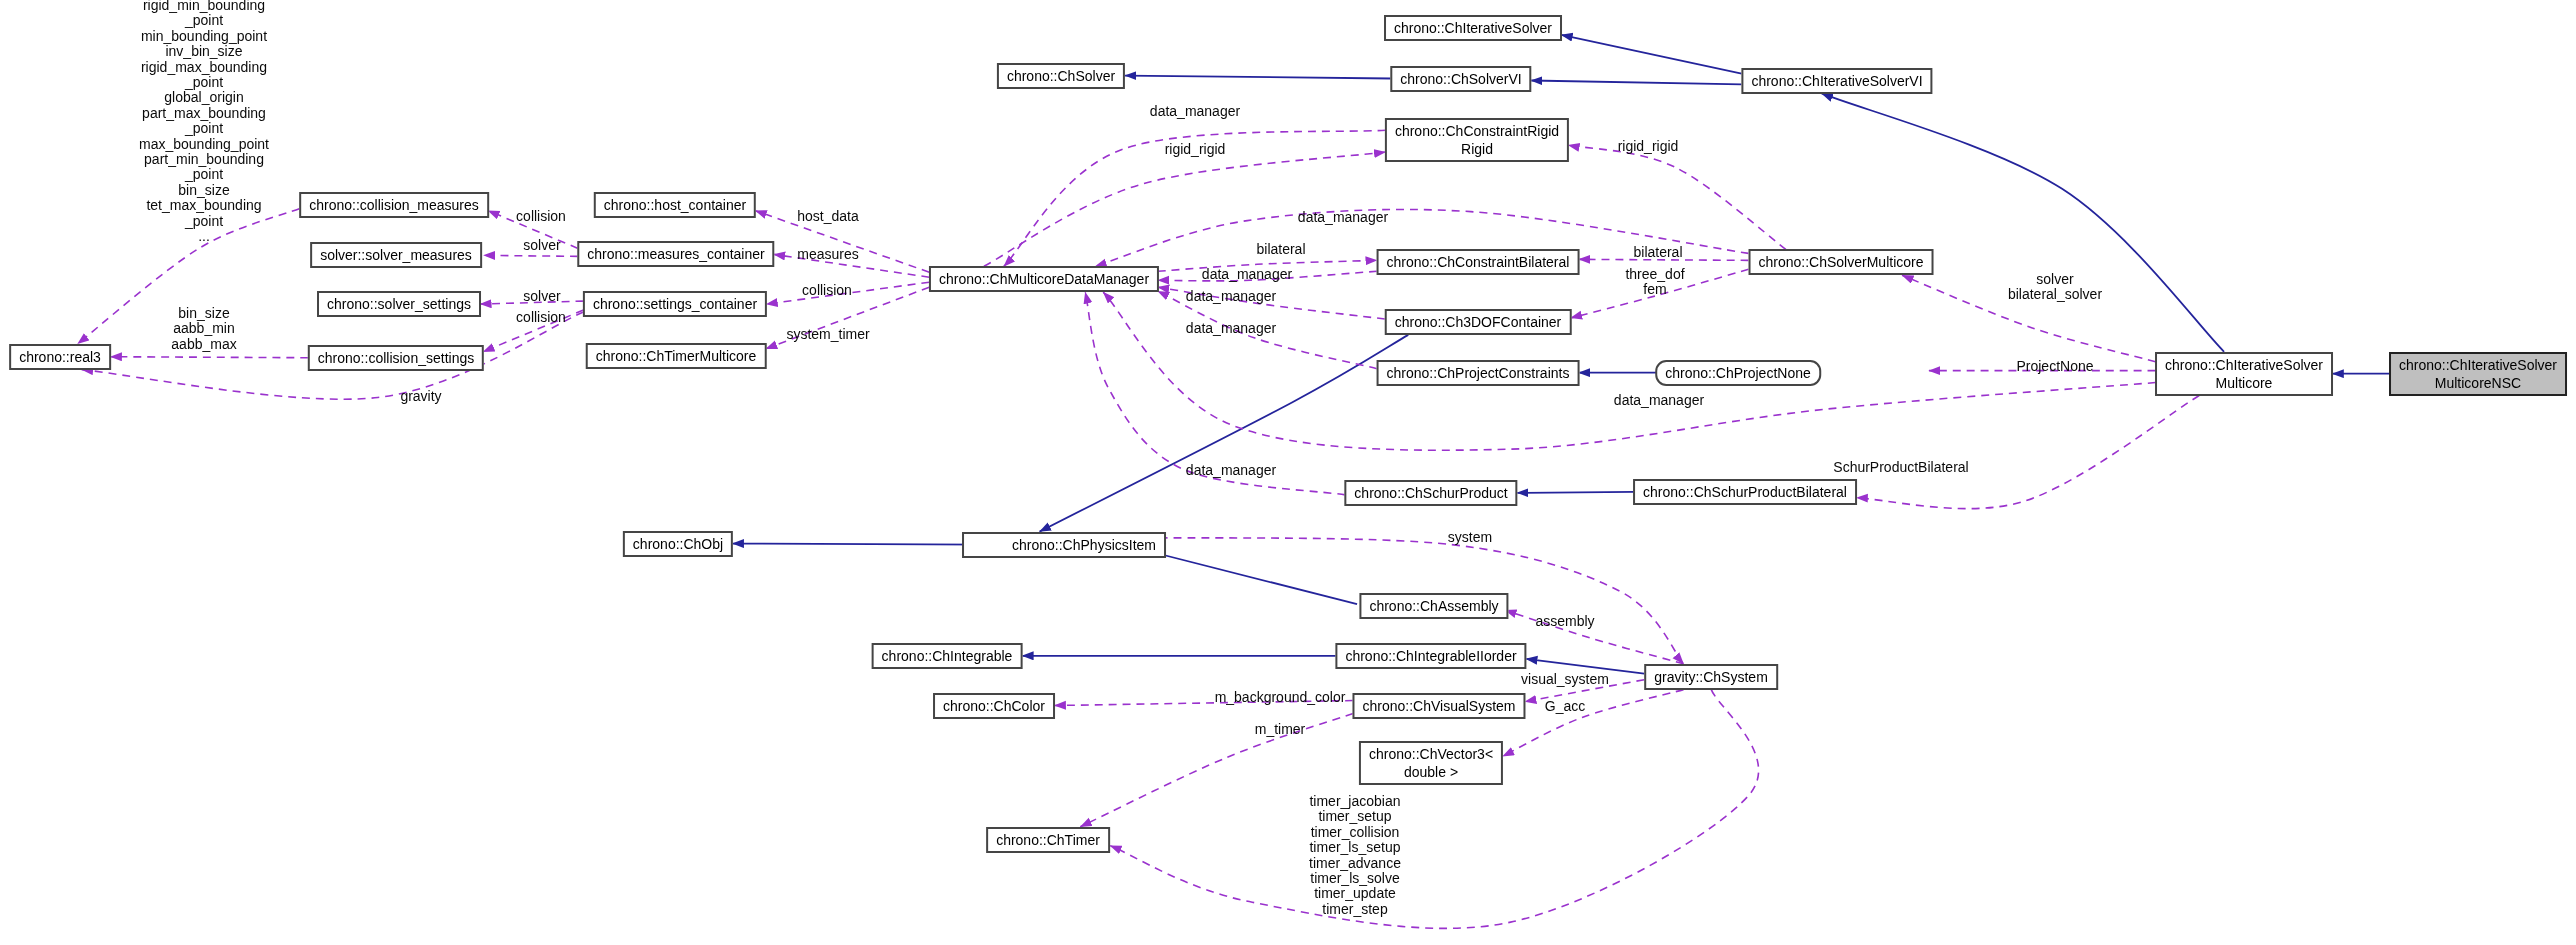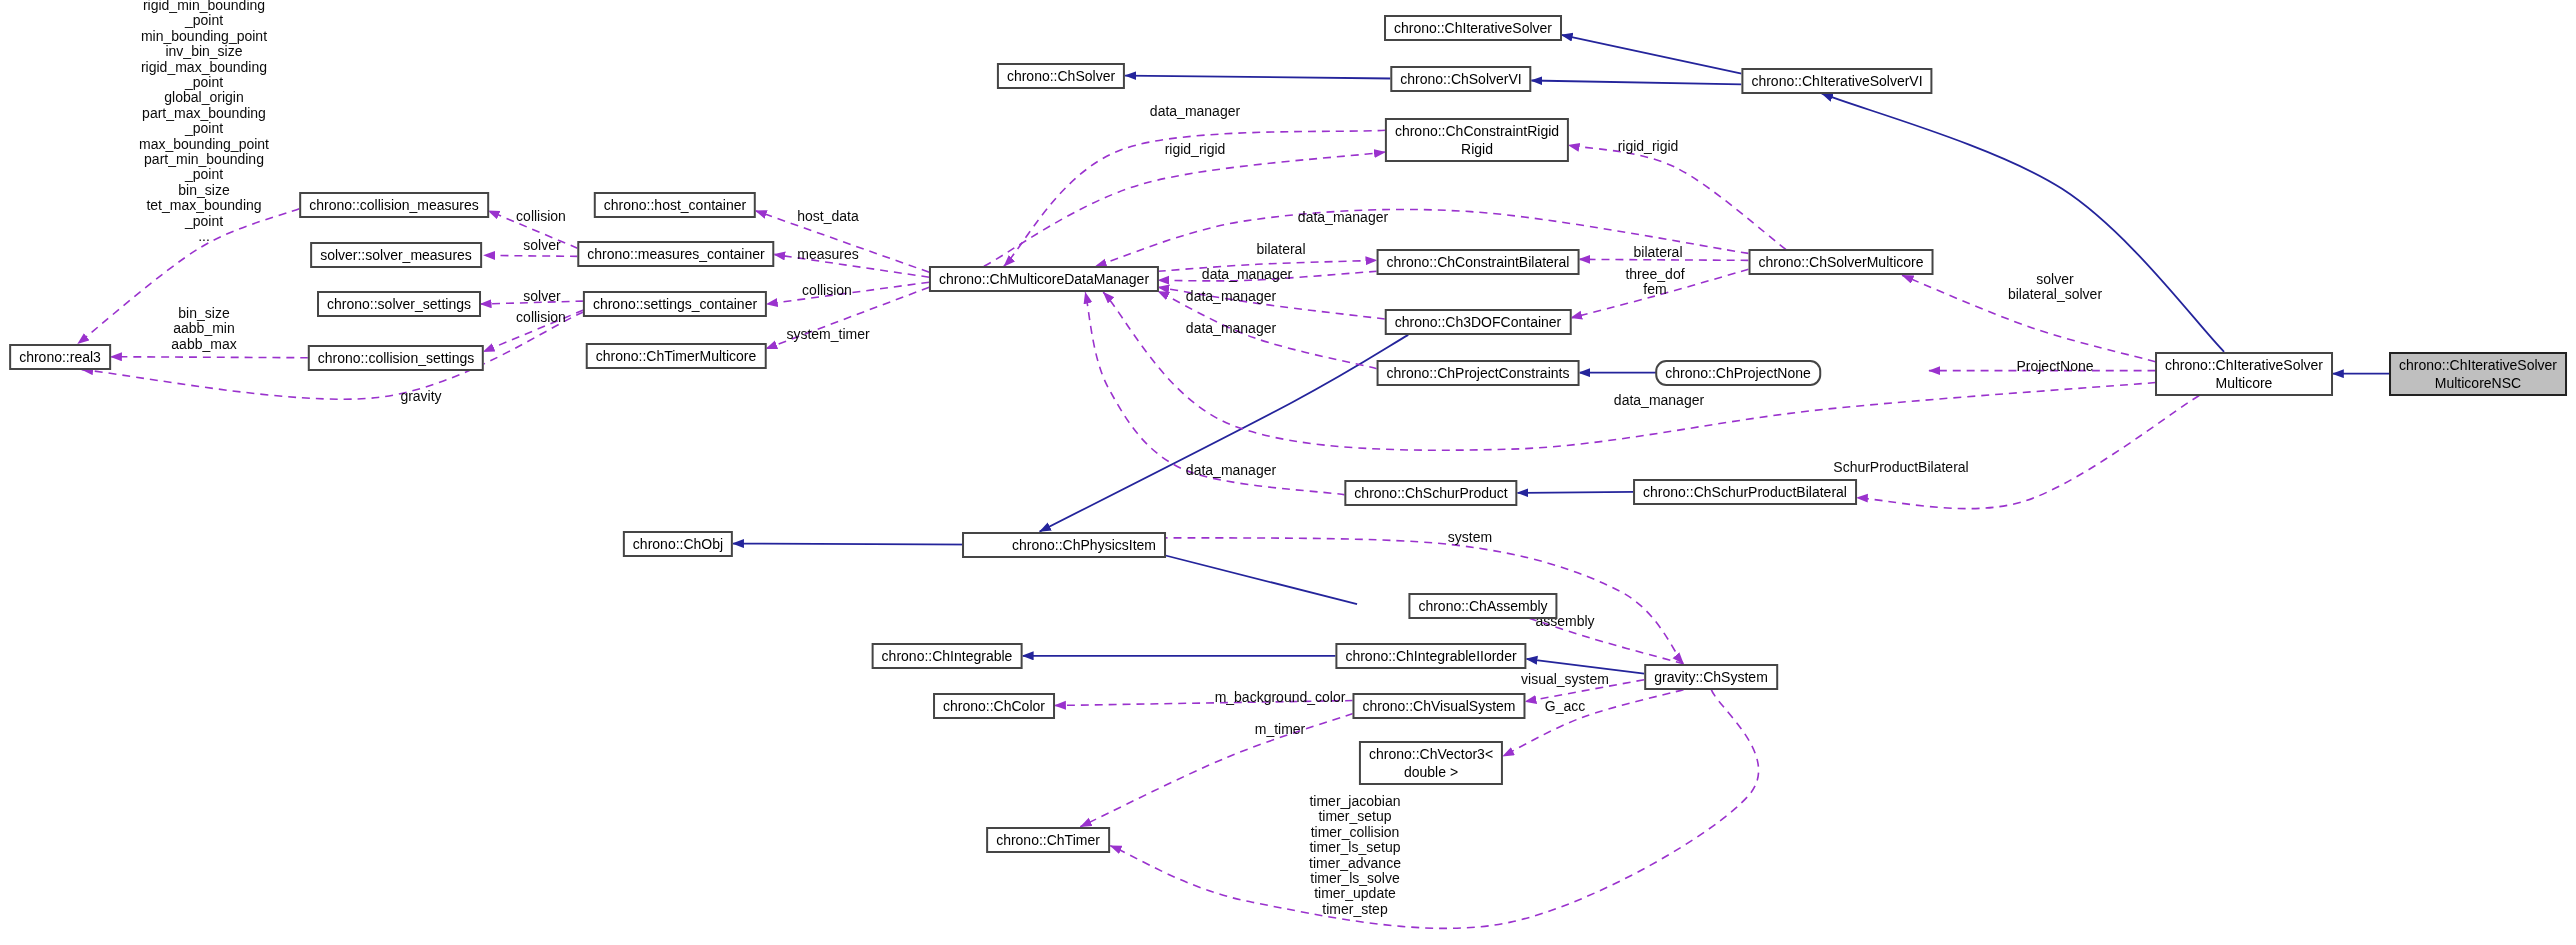--- a/index.html
+++ b/index.html
@@ -97,21 +97,21 @@
       <div class="node" style="left: 1478px; top: 373px;">chrono::ChProjectConstraints</div>
       <div class="node" style="left: 1738px; top: 373px; border-radius: 11px;">chrono::ChProjectNone</div>
       <div class="node" style="left: 1431px; top: 493px;">chrono::ChSchurProduct</div>
       <div class="node" style="left: 1745px; top: 492px;">chrono::ChSchurProductBilateral</div>
       <div class="node" style="left: 2244px; top: 374px;">chrono::ChIterativeSolver
 Multicore</div>
       <div class="node hl" style="left: 2478px; top: 374px;">chrono::ChIterativeSolver
 MulticoreNSC</div>
       <div class="node" style="left: 678px; top: 544px;">chrono::ChObj</div>
       <div class="node" style="left: 1064px; top: 545px; padding-left: 48px;">chrono::ChPhysicsItem</div>
-      <div class="node" style="left: 1483px; top: 606px;">chrono::ChAssembly</div>
+      <div class="node" style="left: 1434px; top: 606px;">chrono::ChAssembly</div>
       <div class="node" style="left: 947px; top: 656px;">chrono::ChIntegrable</div>
       <div class="node" style="left: 1431px; top: 656px;">chrono::ChIntegrableIIorder</div>
       <div class="node" style="left: 994px; top: 706px;">chrono::ChColor</div>
       <div class="node" style="left: 1439px; top: 706px;">chrono::ChVisualSystem</div>
       <div class="node" style="left: 1431px; top: 763px;">chrono::ChVector3&lt;
 double &gt;</div>
       <div class="node" style="left: 1711px; top: 677px;">gravity::ChSystem</div>
       <div class="node" style="left: 1048px; top: 840px;">chrono::ChTimer</div>
     </div>
   <div id="labels">

